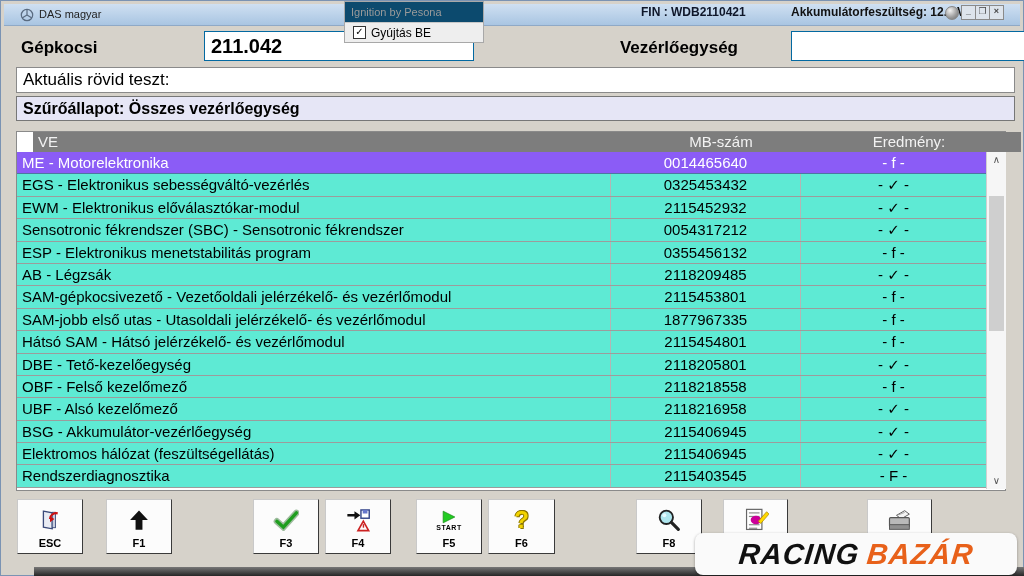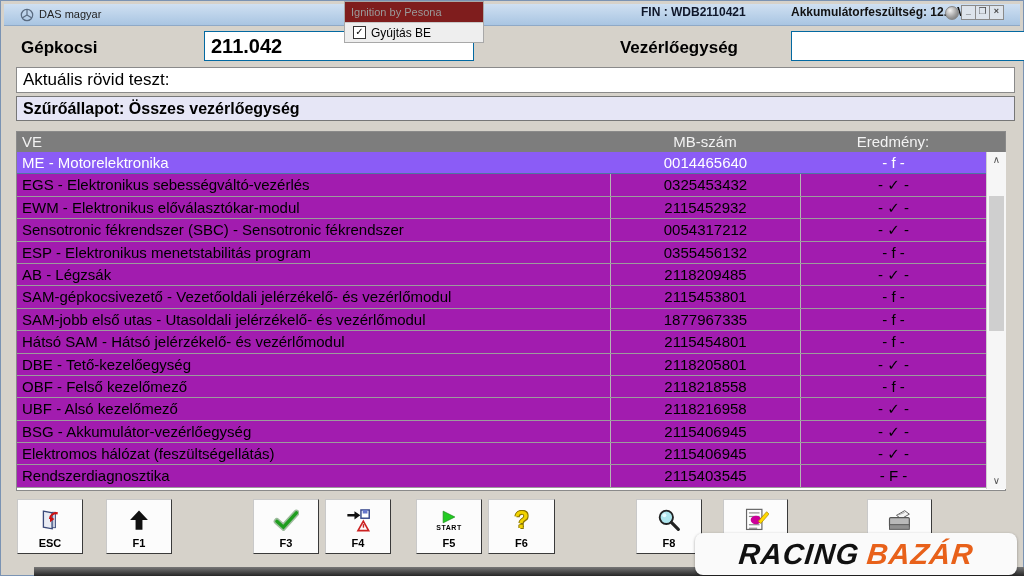--- a/index.html
+++ b/index.html
@@ -15,47 +15,47 @@
   #title-left{display:flex;align-items:flex-start;gap:5px;padding-left:16px;}
   #fin{position:absolute;left:640px;top:4px;font-weight:bold;font-size:12px;color:#0f172a;}
   #battery{position:absolute;left:790px;top:4px;font-weight:bold;font-size:12px;color:#111;}
   .sphere{position:absolute;left:944px;top:5px;width:12px;height:12px;border-radius:50%;
     background:radial-gradient(circle at 35% 30%,#f2f2f2,#9a9a9a 60%,#6f6f6f);border:1px solid #888;}
   .winbtn{position:absolute;top:4px;width:13px;height:13px;background:#dde4ec;border:1px solid #8a8a8a;
     font-size:9px;line-height:11px;text-align:center;color:#444;font-weight:bold;}
 
   
   #popup{left:343px;top:0;width:138px;height:40px;background:#fff;border:1px solid #a8a8a8;z-index:50;}
-  #popup-title{height:20px;line-height:20px;padding-left:6px;font-size:11px;color:#9a9a9a;background:#7f1d1d;}
+  #popup-title{height:20px;line-height:20px;padding-left:6px;font-size:11px;color:#9a9a9a;background:#0c4a6e;}
   #popup-row{height:19px;background:#eeeeee;border-top:1px solid #c8c8c8;display:flex;align-items:center;gap:5px;padding-left:8px;}
   .checkbox{width:11px;height:11px;border:1px solid #333;background:#fff;font-size:10px;line-height:10px;
     text-align:center;color:#000;font-weight:bold;}
   #popup-row span.lbl{font-size:12px;color:#000;}
 
   
   .flabel{font-weight:bold;font-size:17px;color:#000;}
   .field{background:#fff;border:1px solid #0369a1;margin-left:45px;}
   #veh-input{left:158px;top:30px;width:262px;height:28px;font-weight:bold;font-size:20px;line-height:28px;padding-left:6px;}
   #ecu-input{left:745px;top:30px;width:240px;height:28px;font-weight:bold;font-size:20px;line-height:28px;padding-left:6px;}
 
   
   #box-test{left:15px;top:66px;width:991px;height:24px;background:#fff;border:1px solid #8a8a8a;
     font-size:17px;line-height:24px;padding-left:6px;color:#000;}
   #box-filter{left:15px;top:95px;width:991px;height:23px;background:#e6e6f6;border:1px solid #777;
     font-size:16px;line-height:23px;padding-left:6px;font-weight:bold;color:#000;}
 
   
   #table{left:15px;top:130px;width:990px;height:360px;background:#fff;border:1px solid #8a8a8a;box-sizing:border-box;}
-  #thead{position:absolute;left:0;top:0;width:100%;height:20px;background:#7d7d7d;color:#f2f2f2;font-size:15px;}
+  #thead{position:absolute;left:16px;top:0;width:100%;height:20px;background:#7d7d7d;color:#f2f2f2;font-size:15px;}
   #thead .h1{position:absolute;left:5px;top:1px;}
   #thead .h2{position:absolute;left:593px;width:190px;top:1px;text-align:center;}
   #thead .h3{position:absolute;left:783px;width:186px;top:1px;text-align:center;}
   #rows{position:absolute;left:0;top:20px;width:969px;}
   .row{display:flex;height:22.4px;box-sizing:border-box;border-bottom:1px solid #9c9c9c;
-    font-size:15px;color:#000;background:#a21caf;}
+    font-size:15px;color:#000;background:#5eead4;}
   .row .c1{width:593px;padding-left:5px;box-sizing:border-box;line-height:21px;white-space:nowrap;overflow:hidden;}
   .row .c2{width:190px;text-align:center;line-height:21px;border-left:1px solid #b4b4b4;box-sizing:border-box;}
   .row .c3{width:186px;text-align:center;line-height:21px;border-left:1px solid #b4b4b4;box-sizing:border-box;}
   .row.selected{background:#8b5cf6;color:#fff;border-bottom-color:#4d77a1;}
   .row.selected .c2,.row.selected .c3{border-left-color:transparent;}
 
   
   #vscroll{position:absolute;left:969px;top:20px;width:19px;height:337px;background:#f6f6f6;border-left:1px solid #d0d0d0;}
   .sarrow{position:absolute;left:0;width:19px;height:16px;text-align:center;font-size:10px;color:#555;line-height:16px;}
   #sthumb{position:absolute;left:2px;top:44px;width:15px;height:135px;background:#cfcfcf;}

